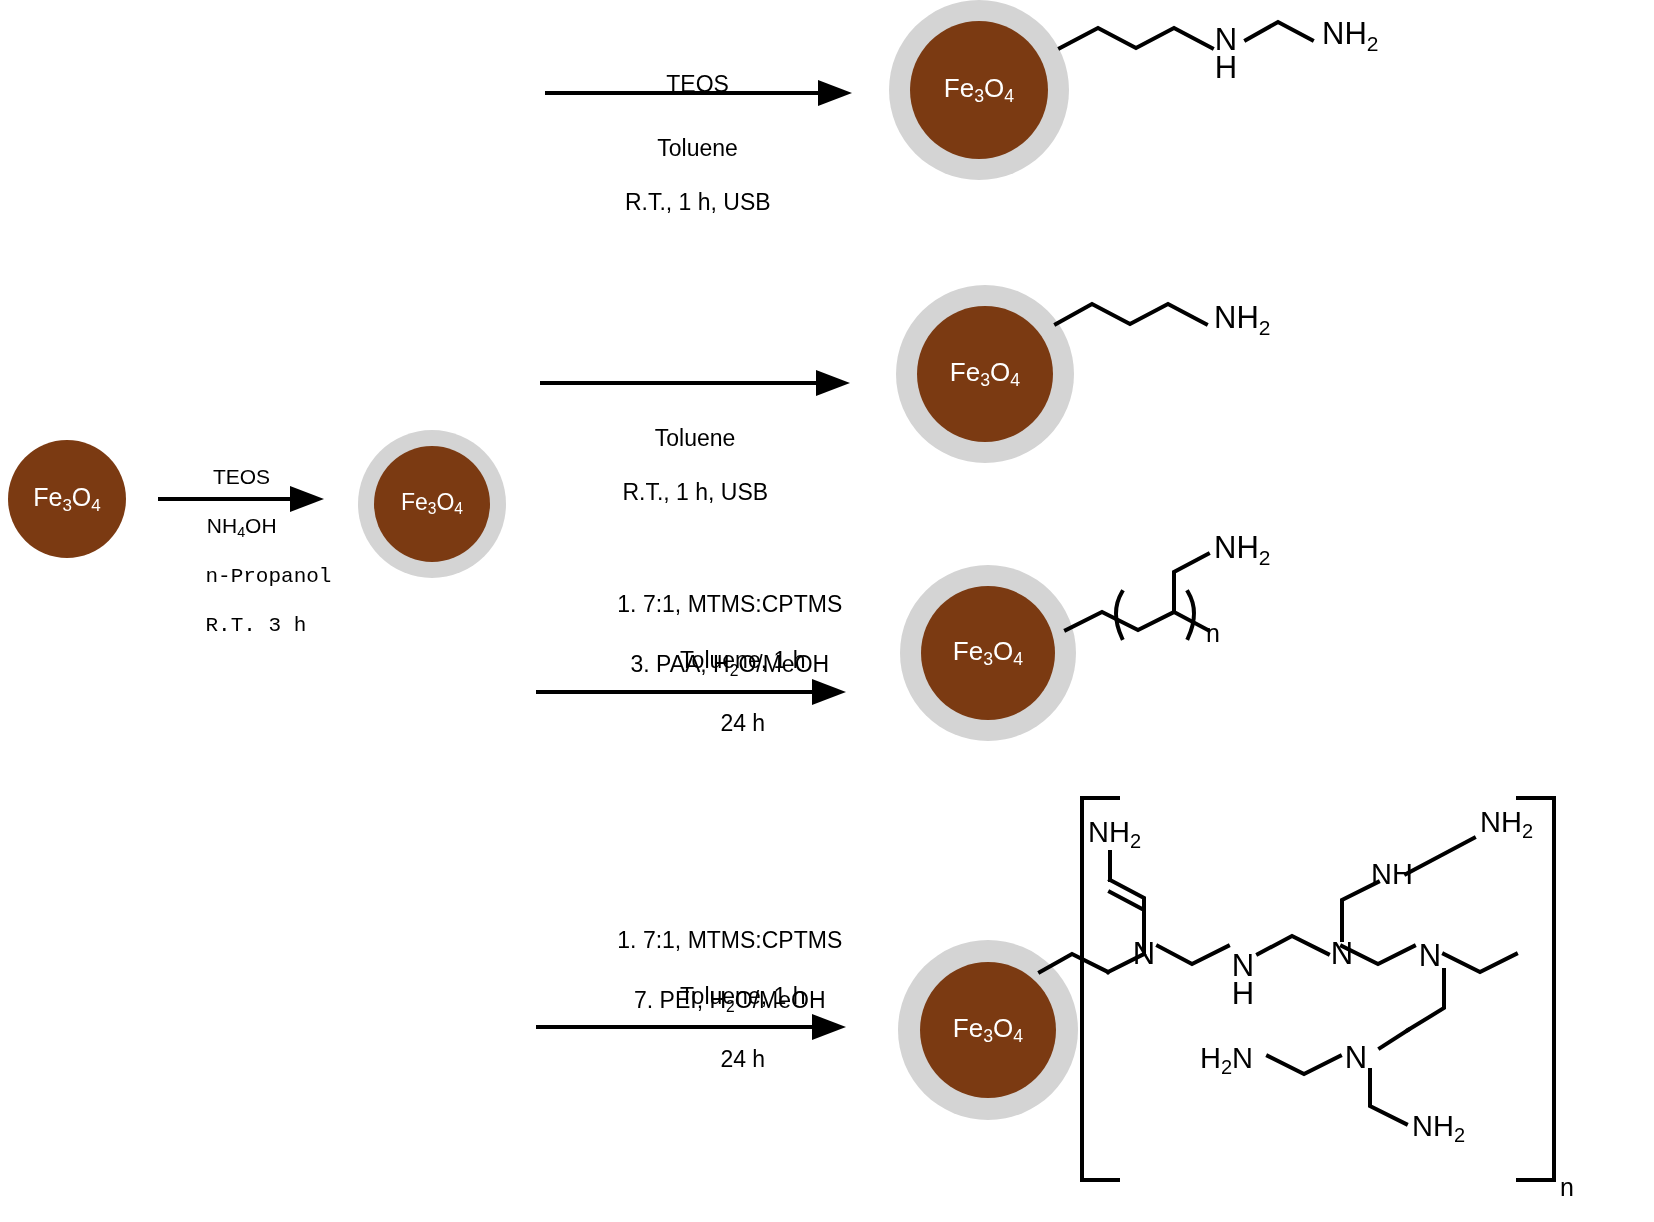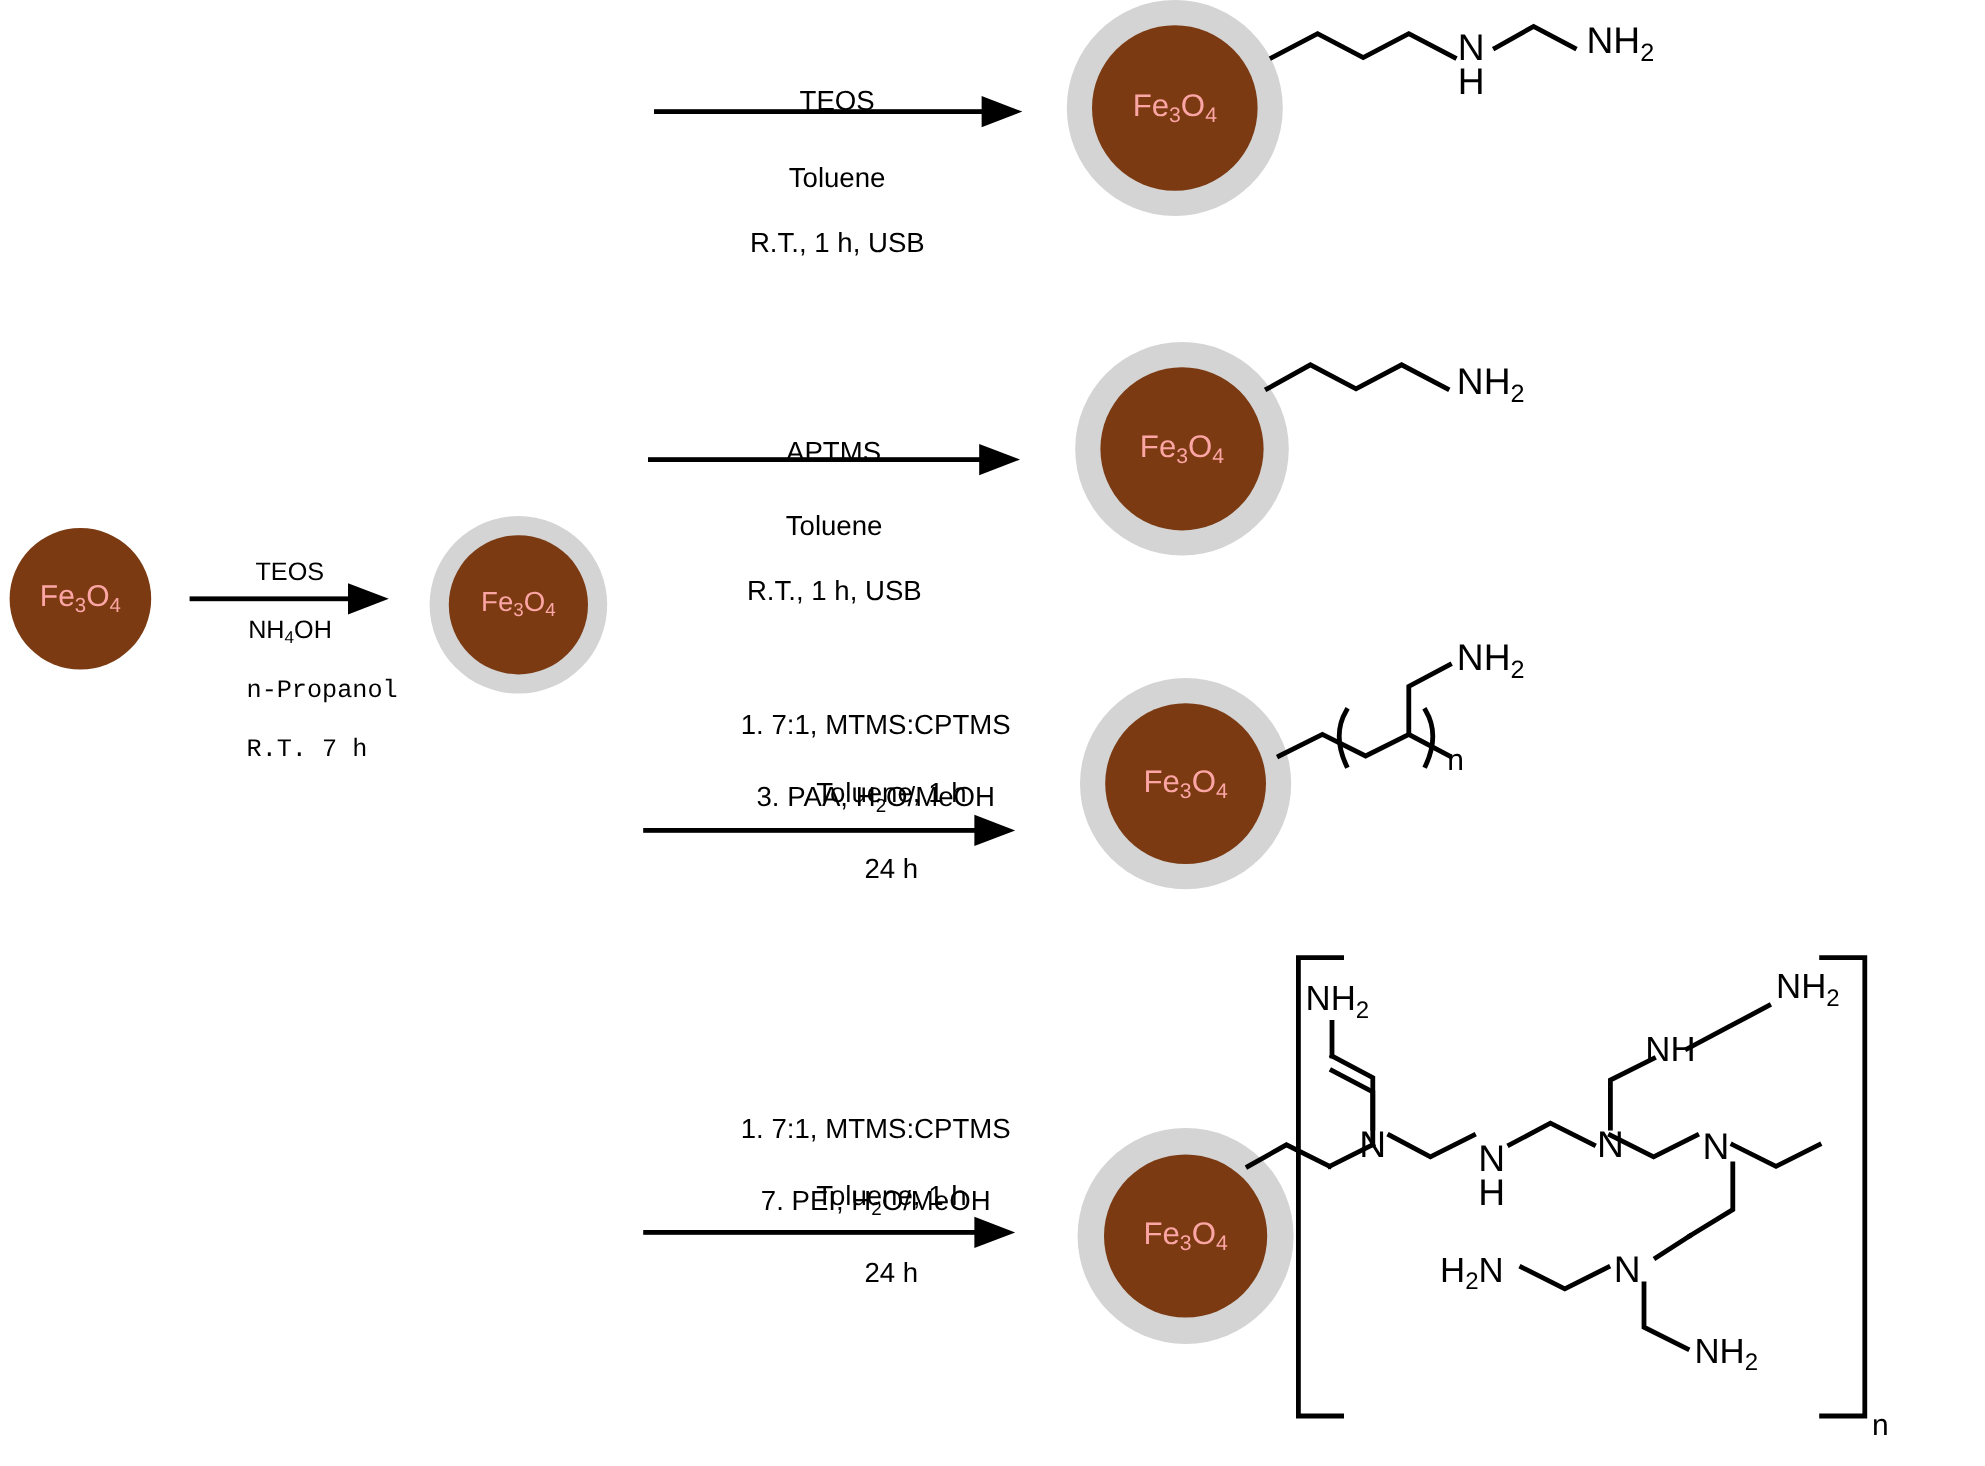--- a/index.html
+++ b/index.html
@@ -28,21 +28,21 @@
   }
   .np-core {
     position: absolute;
     border-radius: 50%;
     background: #7b3a12;
     display: flex;
     align-items: center;
     justify-content: center;
   }
   .np-label {
-    color: #fca5a5;
+    color: #ffffff;
     font-weight: 400;
     white-space: nowrap;
     line-height: 1;
     user-select: none;
   }
   .np-label sub {
     font-size: 0.68em;
     vertical-align: -0.28em;
   }
   
@@ -94,21 +94,21 @@
   </div>
 
   <div class="cond cond-center" style="left:160px; top:440px; width:140px; font-size:21px;">
     <span>TEOS</span><br>
     <span>NH</span><sub>4</sub><span>OH</span>
   </div>
   <div class="arrow-line" style="left:158px; top:497px; width:140px;"></div>
   <div class="arrow-head" style="left:290px; top:486px;"></div>
   <div class="cond cond-center" style="left:155px; top:540px; width:150px; font-size:21px;font-family:Liberation Mono, monospace;">
     <span>n-Propanol</span><br>
-    <span>R.T. 7 h</span>
+    <span>R.T. 3 h</span>
   </div>
 
   <div class="np np-shell" style="left:358px; top:430px; width:148px; height:148px;">
     <div class="np-core" style="left:16px; top:16px; width:116px; height:116px;">
       <span class="np-label" style="font-size:23px;">
         <span>Fe</span><sub>3</sub><span>O</span><sub>4</sub>
       </span>
     </div>
   </div>
 
@@ -133,23 +133,20 @@
   <svg class="mol" style="left:1050px; top:0px;" width="330" height="110" viewBox="0 0 330 110">
     <g stroke="#000000" stroke-width="4" fill="none" stroke-linecap="square">
       <path d="M 10 48 L 48 28 L 86 48 L 124 28 L 162 48"></path>
       <path d="M 196 40 L 228 22 L 262 40"></path>
     </g>
     <text x="176" y="50" font-size="31" text-anchor="middle">N</text>
     <text x="176" y="78" font-size="31" text-anchor="middle">H</text>
     <text x="272" y="44" font-size="31">NH<tspan font-size="21" dy="7">2</tspan></text>
   </svg>
 
-  <div class="cond cond-center" style="left:540px; top:336px; width:285px; font-size:23px;">
-    <span>APTMS</span>
-  </div>
   <div class="arrow-line" style="left:540px; top:381px; width:283px;"></div>
   <div class="arrow-head" style="left:816px; top:370px;"></div>
   <div class="cond cond-center" style="left:540px; top:398px; width:285px; font-size:23px;">
     <span>Toluene</span><br>
     <span>R.T., 1 h, USB</span>
   </div>
 
   <div class="np np-shell" style="left:896px; top:285px; width:178px; height:178px;">
     <div class="np-core" style="left:21px; top:21px; width:136px; height:136px;">
       <span class="np-label" style="font-size:26px;">

